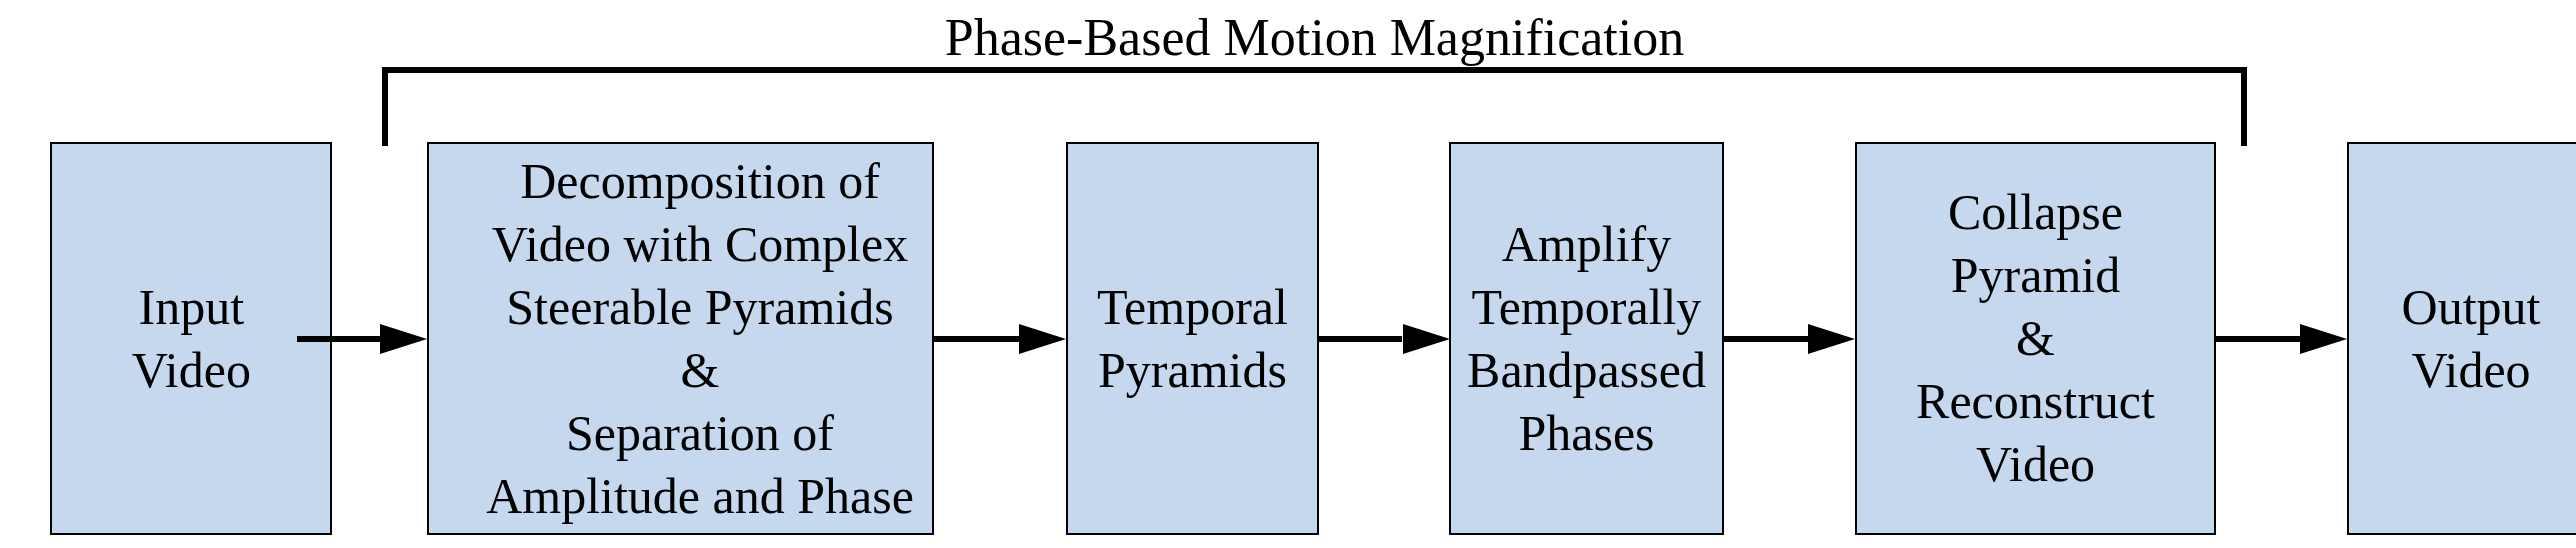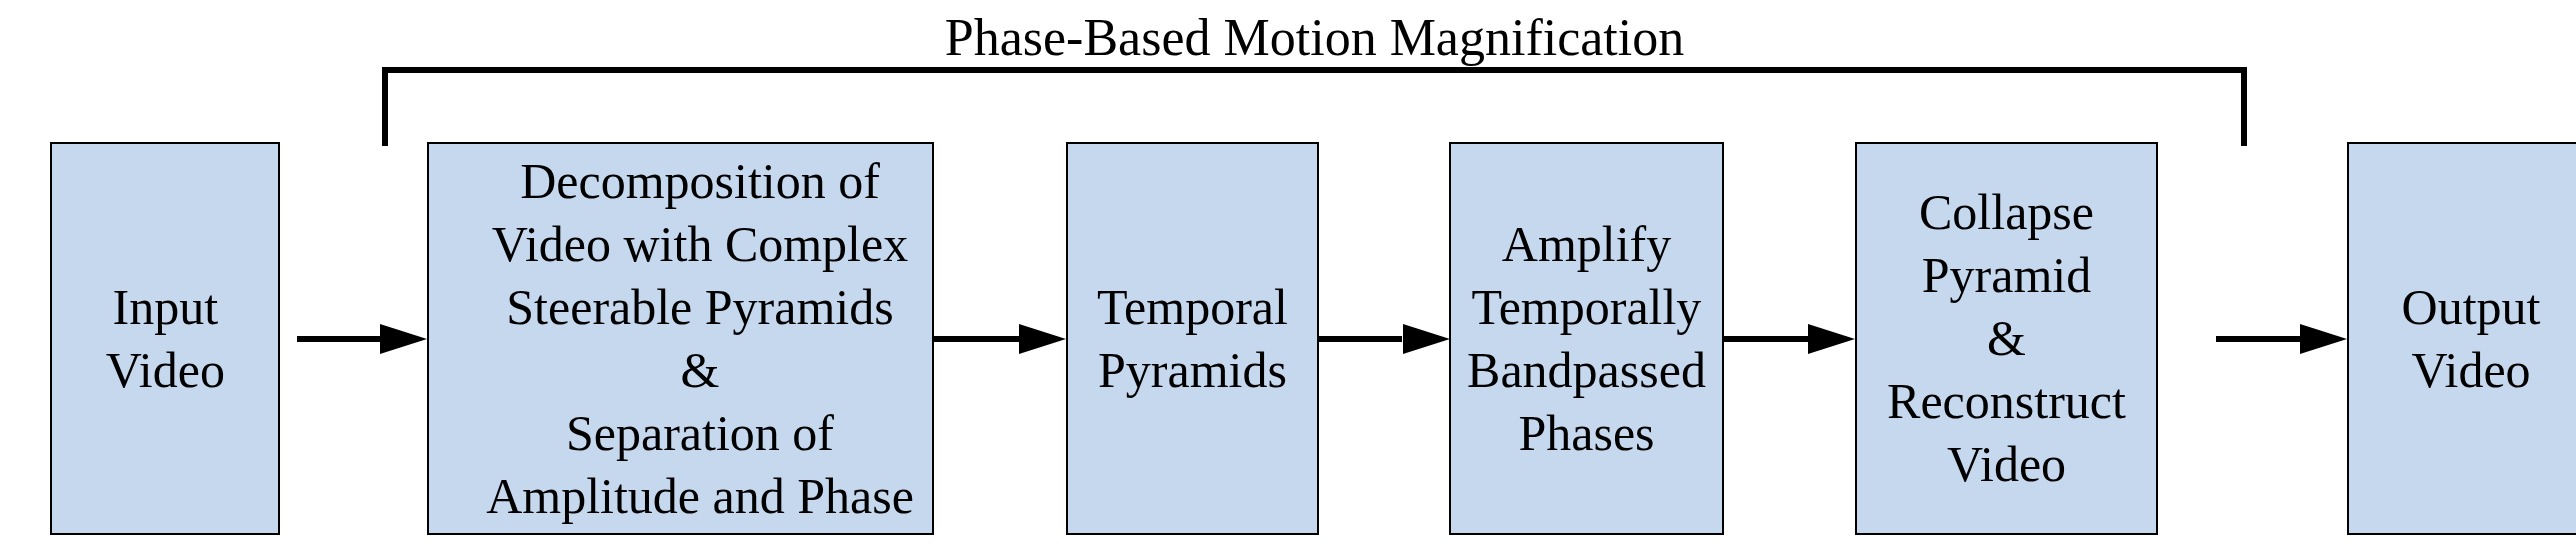--- a/index.html
+++ b/index.html
@@ -76,21 +76,21 @@
 </head>
 <body>
 
 <div class="stage">
 
   <div class="diagram-title">Phase-Based Motion Magnification</div>
   <div class="bracket-h"></div>
   <div class="bracket-tick tick-left"></div>
   <div class="bracket-tick tick-right"></div>
 
-  <div class="process-box" style="left:15.3px; width:230px;">
+  <div class="process-box" style="left:15.3px; width:282px;">
     <div class="box-label">Input
 Video</div>
   </div>
 
   <div class="process-box" style="left:392px; width:507px;padding-left:39px;">
     <div class="box-label">Decomposition of
 Video with Complex
 Steerable Pyramids
 &amp;
 Separation of
@@ -102,21 +102,21 @@
 Pyramids</div>
   </div>
 
   <div class="process-box" style="left:1414px; width:275px;align-items:center;">
     <div class="box-label">Amplify
 Temporally
 Bandpassed
 Phases</div>
   </div>
 
-  <div class="process-box" style="left:1820px; width:303px;">
+  <div class="process-box" style="left:1820px; width:361px;">
     <div class="box-label">Collapse
 Pyramid
 &amp;
 Reconstruct
 Video</div>
   </div>
 
   <div class="process-box" style="left:2312px; width:248px;">
     <div class="box-label">Output
 Video</div>

